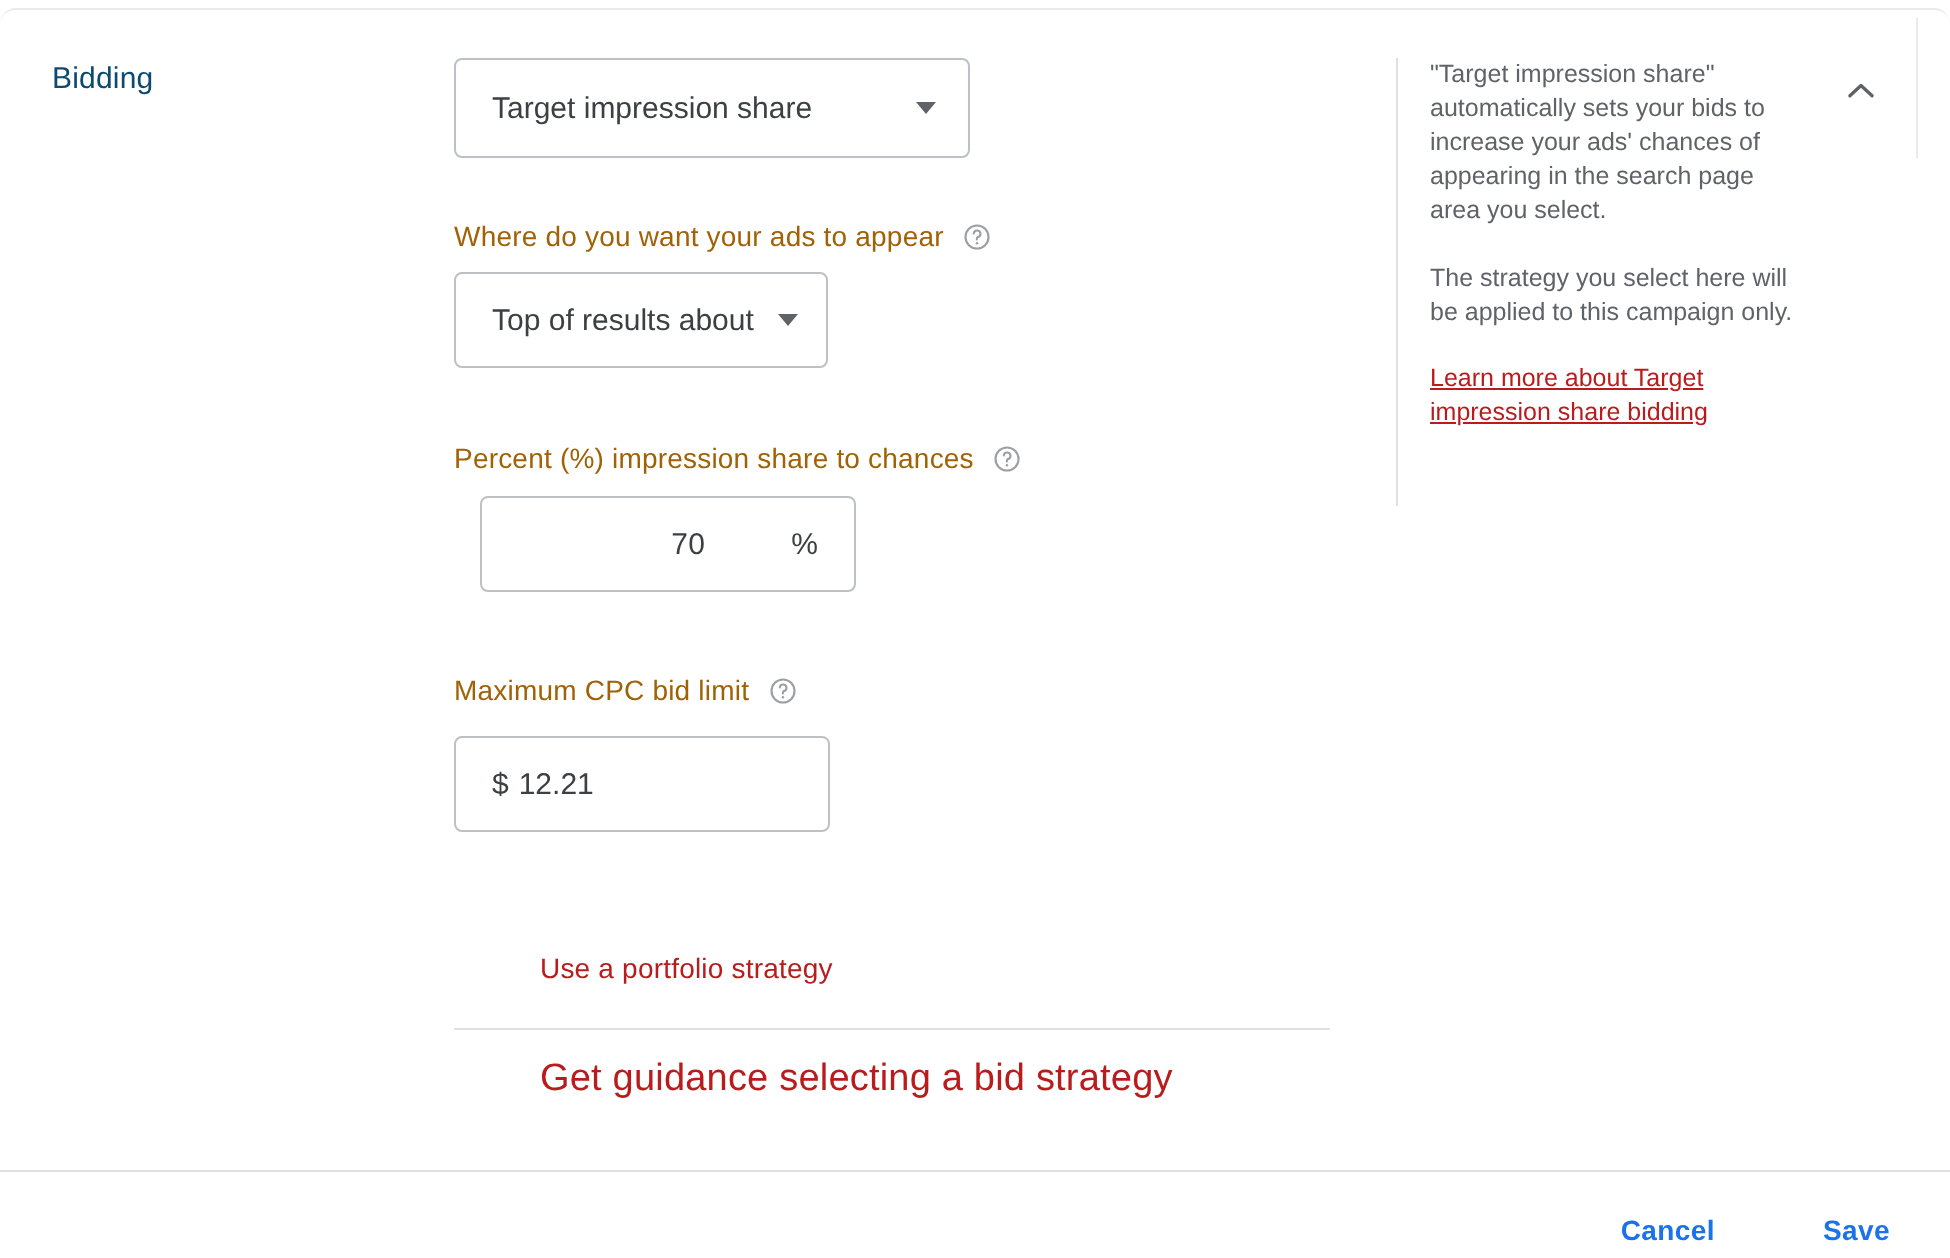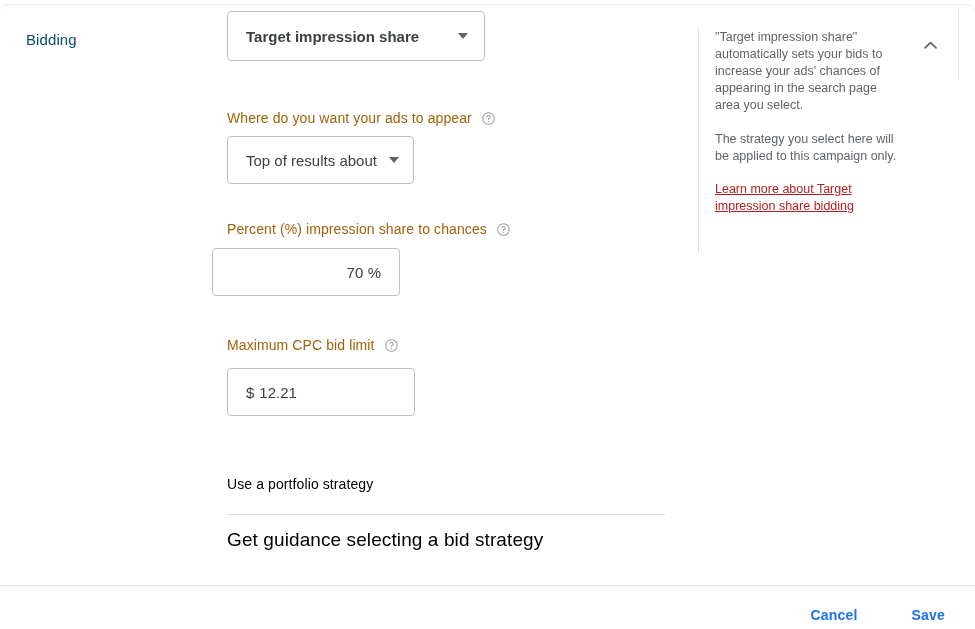--- a/index.html
+++ b/index.html
@@ -124,29 +124,30 @@
     width: 188px;
     justify-content: flex-start;
     padding-left: 18px;
   }
   .input-money .unit { margin-right: 5px; }
 
   
   .p-where-label  { position: absolute; left: 227px; top: 105px; }
   .p-where-select { position: absolute; left: 227px; top: 131px; }
   .p-pct-label    { position: absolute; left: 227px; top: 216px; }
-  .p-pct-input    { position: absolute; left: 212px; top: 243px; }
+  .p-pct-input    { position: absolute; left: 240px; top: 243px; gap: 39px; }
   .p-cpc-label    { position: absolute; left: 227px; top: 332px; }
   .p-cpc-input    { position: absolute; left: 227px; top: 363px; }
 
   
   .link {
-    color: #000000;
+    color: #b91c1c;
     text-decoration: none;
     cursor: pointer;
+    margin-left: 43px;
   }
 
   .portfolio-link {
     position: absolute;
     left: 227px;
     top: 471px;
     font-size: 14px;
     letter-spacing: .1px;
   }
 
@@ -256,21 +257,21 @@
   }
 </style>
 </head>
 <body>
 
 <div class="screen">
   <div class="card">
 
     <div class="section-label">Bidding</div>
 
-    <div class="select-box select-primary" style="position:absolute;left:227px;top:6px;font-weight:bold;">
+    <div class="select-box select-primary" style="position:absolute;left:227px;top:24px;">
       <span class="sel-text">Target impression share</span>
       <span class="caret"></span>
     </div>
 
     <div class="field-label p-where-label">
       <span class="lbl-text">Where do you want your ads to appear</span>
       <span class="help-icon">
         <svg viewBox="0 0 24 24" width="15" height="15" fill="none" stroke="currentColor" stroke-width="1.7">
           <circle cx="12" cy="12" r="9.2"></circle>
           <path d="M9.4 9.2a2.7 2.7 0 1 1 3.3 2.9c-.6.2-.8.7-.8 1.3v.5" stroke-linecap="round"></path>

